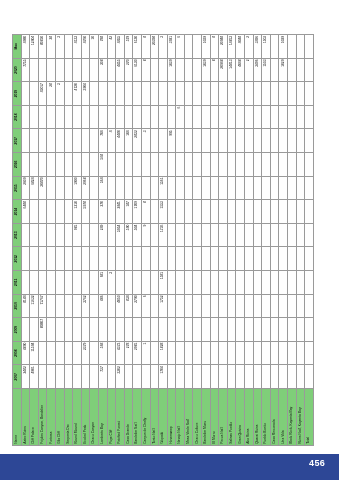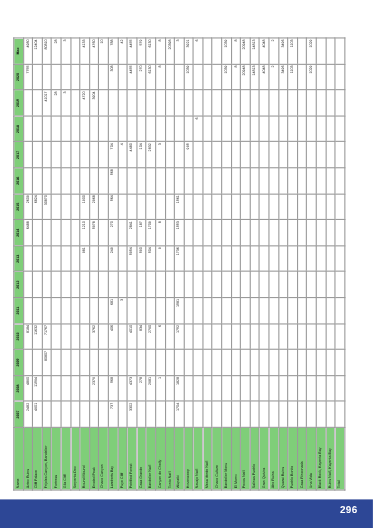--- a/index.html
+++ b/index.html
@@ -717,16 +717,16 @@
             <td class="c"></td>
             <td class="w"></td>
           </tr>
         </tbody>
     </table>
 
   </div>
 
   <div id="footer-rule"></div>
   <div id="footer-bar">
-    <span id="page-number">296</span>
+    <span id="page-number">456</span>
   </div>
 
 </div>
 
 </body></html>

